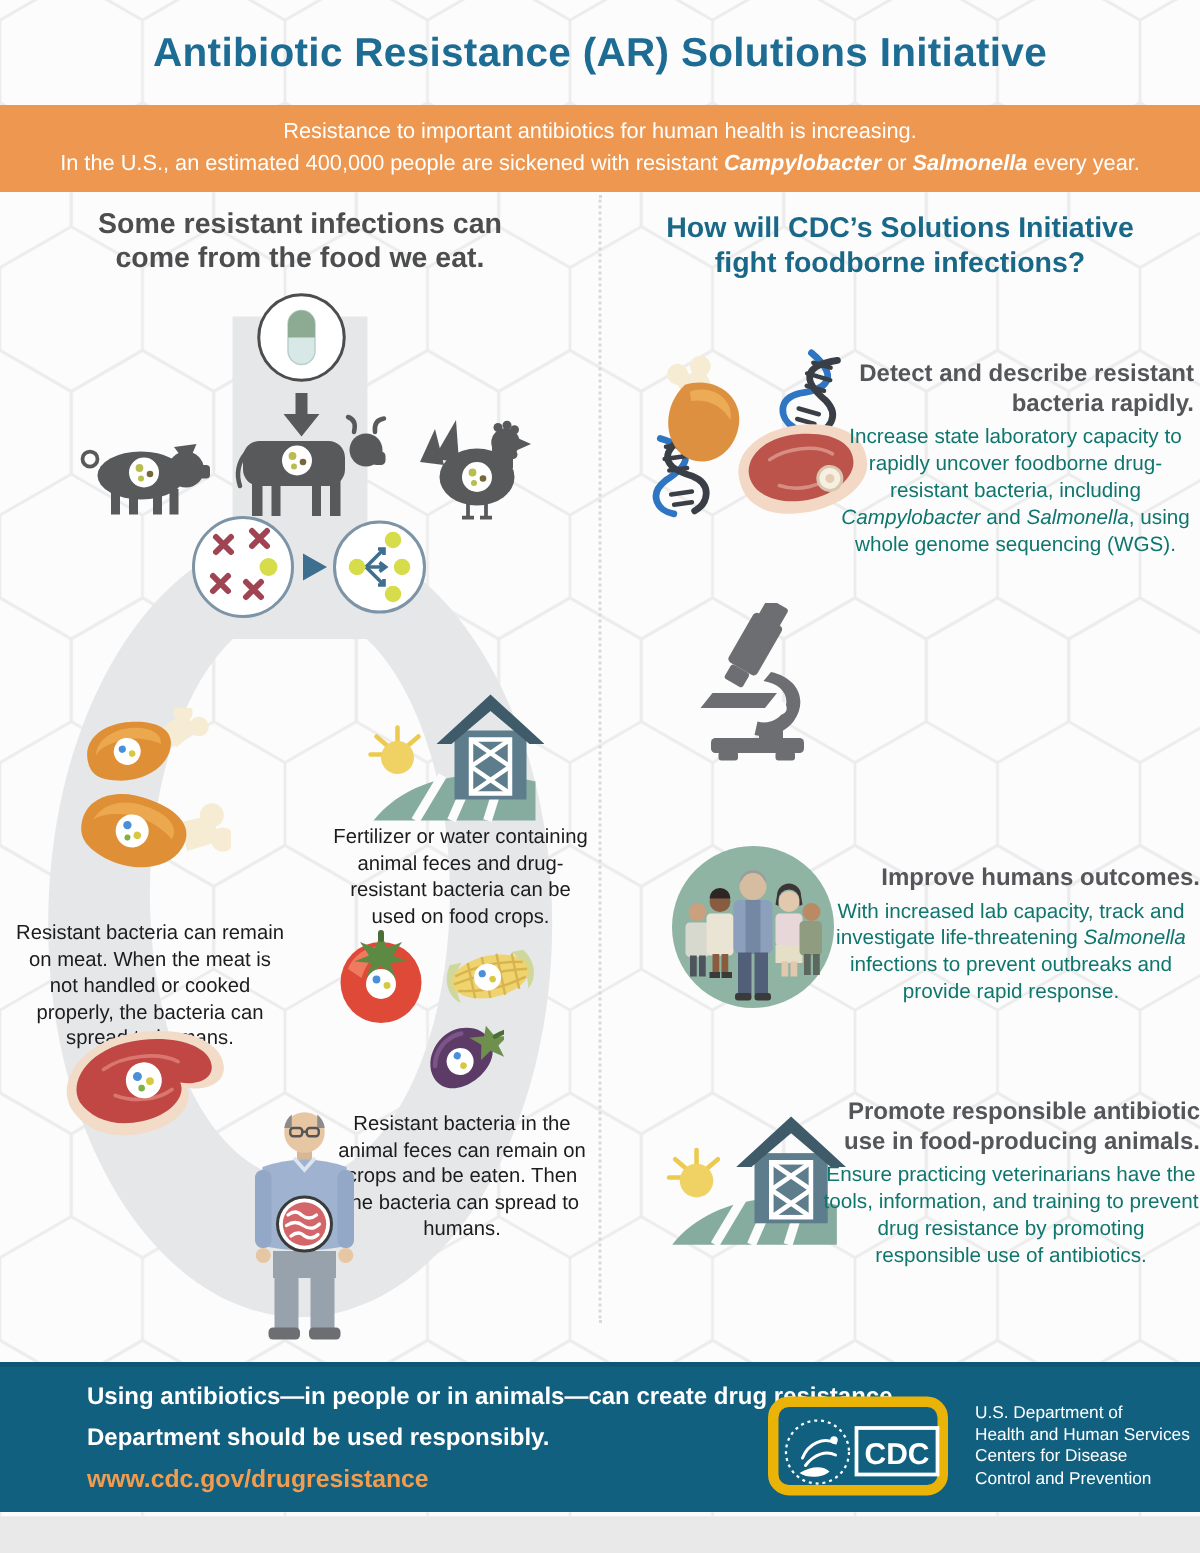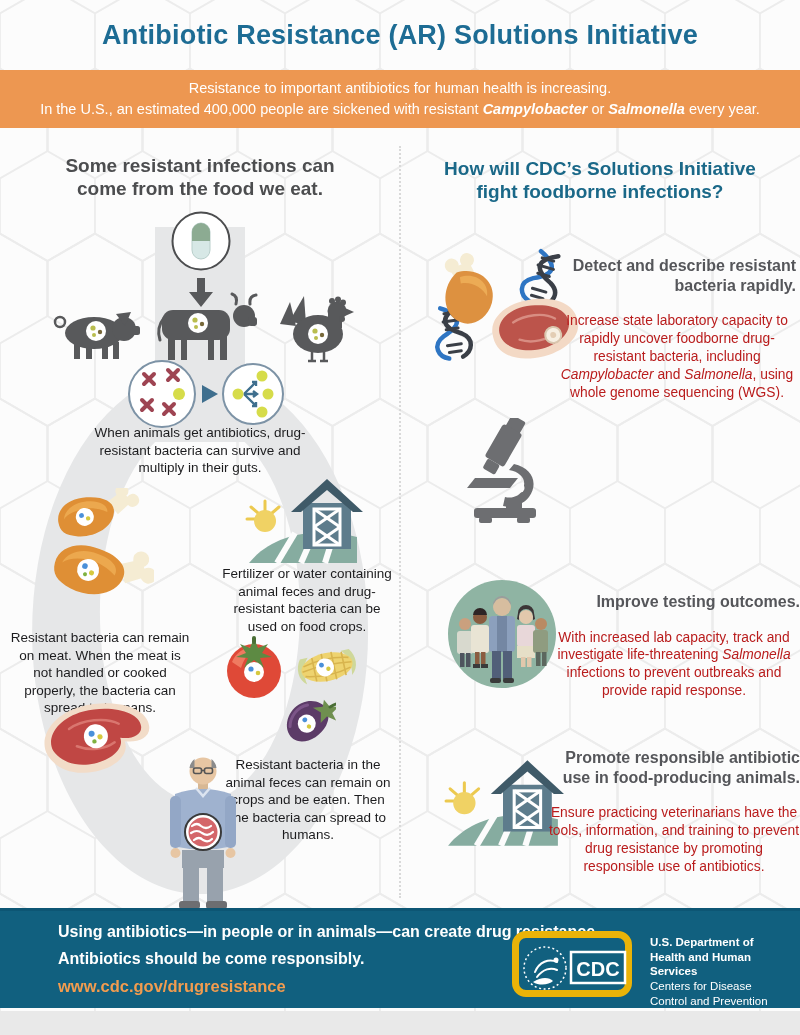--- a/index.html
+++ b/index.html
@@ -15,40 +15,40 @@
 
   
   .banner{left:0;top:70px;width:800px;height:58px;background:var(--banner_orange);color:#fff;
           text-align:center;z-index:2;padding-top:10px}
   .banner .l1{font-size:14.5px}
   .banner .l2{font-size:14.5px;margin-top:5px}
   .bi{font-style:italic;font-weight:bold}
   .it{font-style:italic}
 
   
-  .main{left:0;top:132px;width:800px;height:780px;z-index:1}
+  .main{left:0;top:116px;width:800px;height:780px;z-index:1}
   .col-divider{left:399px;top:14px;height:752px;border-left:2px dotted #d9d9d9}
   .leftcol{left:0;top:0;width:400px;height:780px}
   .rightcol{left:400px;top:0;width:400px;height:780px}
 
   h2{font-size:19px;font-weight:bold;text-align:center;line-height:1.22}
   .left-h{color:#4c4d4f}
   .right-h{color:var(--heading_teal)}
   .caption{font-size:13.5px;color:#1c1c1e;text-align:center;line-height:1.3;font-weight:500}
   .sec-title{font-size:16px;font-weight:bold;color:#55565a;text-align:right;line-height:1.22}
-  .sec-body{font-size:13.8px;color:#b91c1c;text-align:center;line-height:1.3;margin-top:17px}
+  .sec-body{font-size:13.8px;color:#0f766e;text-align:center;line-height:1.3;margin-top:3px}
 
   
   .footer{left:0;top:908px;width:800px;height:100px;background:var(--footer_teal);z-index:3;border-top:3px solid #0d5674}
   .f-lines{position:absolute;left:58px;top:13px;color:#fff}
   .f-lines .fl{font-size:16px;font-weight:bold;line-height:1;margin-bottom:11px}
   .f-url{color:var(--url_orange);font-size:16.5px;font-weight:bold;line-height:1;cursor:pointer}
   .logo{position:absolute;left:512px;top:20px;width:120px;height:66px;border:7px solid #eab308;border-radius:14px}
   .hhs{position:absolute;left:650px;top:24px;color:#fff;font-size:11.5px;line-height:1.28}
-  .hhs .b{font-weight:bold}
+  .hhs .b{font-weight:normal}
   .doc-code{position:absolute;right:12px;top:1013px;font-size:8px;color:#c6c6c6;z-index:2;letter-spacing:.5px}
 </style>
 </head>
 <body>
 
 <div class="page">
 
   <svg class="abs" style="left:0;top:0;z-index:0" width="800" height="1035">
     <defs>
       <pattern id="hex" width="95" height="165" patternUnits="userSpaceOnUse">
@@ -167,21 +167,20 @@
           <path d="M118,36 l12,-12 m-4,0 l4,0 0,4"></path>
           <path d="M118,36 l13,0 m-4,-3 l4,3 -4,3"></path>
           <path d="M118,36 l12,12 m-4,0 l4,0 0,-4"></path>
         </g>
         <circle cx="112" cy="36" r="5.5" fill="#d6dc4a"></circle>
         <circle cx="136" cy="18" r="5.5" fill="#d6dc4a"></circle>
         <circle cx="142" cy="36" r="5.5" fill="#d6dc4a"></circle>
         <circle cx="136" cy="54" r="5.5" fill="#d6dc4a"></circle>
       </svg>
 
-      <p class="abs caption" style="left:80px;top:292px;width:240px">When animals get antibiotics, drug-resistant bacteria can survive and multiply in their guts.</p>
 
       <svg class="abs" style="left:52px;top:356px" width="88" height="58" viewBox="0 0 88 58">
         <g transform="rotate(-10 44 29)">
           <path d="M58,16 L74,8 L82,20 L66,30 Z" fill="#f5ecd3"></path>
           <circle cx="74" cy="8" r="6.5" fill="#f5ecd3"></circle>
             <circle cx="83" cy="19" r="6.5" fill="#f5ecd3"></circle>
           <path d="M6,28 C6,13 22,6 38,8 C56,10 66,18 62,29 C58,42 40,49 23,45 C10,42 6,37 6,28 Z" fill="#df8f35"></path>
           <path d="M12,26 C14,16 26,11 38,12 C50,13 58,19 56,26 C50,22 40,18 30,19 C22,20 15,22 12,26 Z" fill="#eca84e"></path>
           <circle cx="33" cy="27" r="9" fill="#fff"></circle>
           <circle cx="30" cy="25" r="2.4" fill="#4a90d9"></circle>
@@ -423,21 +422,21 @@
           <g transform="translate(87,40)">
             <circle cx="8" cy="6" r="6" fill="#b98a63"></circle>
               <rect x="0" y="12" width="15" height="23" rx="3" fill="#8f9c80"></rect>
             <rect x="3" y="34" width="4.5" height="14" fill="#5c675e"></rect>
               <rect x="9" y="34" width="4.5" height="14" fill="#5c675e"></rect>
           </g>
         </g>
       </svg>
 
       <div class="abs" style="left:148px;top:460px;width:252px">
-        <h3 class="sec-title">Improve testing outcomes.</h3>
+        <h3 class="sec-title">Improve humans outcomes.</h3>
         <p class="sec-body"><span>With increased lab capacity, track and investigate life-threatening </span><span class="it">Salmonella</span><span> infections to prevent outbreaks and provide rapid response.</span><span class="it"></span><span></span></p>
       </div>
 
       <svg class="abs" style="left:42px;top:616px" width="122" height="102" viewBox="0 0 120 100">
         <g stroke="#ecc94f" stroke-width="3" stroke-linecap="round">
           <line x1="22" y1="52" x2="22" y2="34"></line>
             <line x1="22" y1="52" x2="8" y2="40"></line>
           <line x1="22" y1="52" x2="4" y2="52"></line>
             <line x1="22" y1="52" x2="36" y2="40"></line>
         </g>
@@ -462,21 +461,21 @@
       <div class="abs" style="left:148px;top:616px;width:252px">
         <h3 class="sec-title">Promote responsible antibiotic use in food-producing animals.</h3>
         <p class="sec-body"><span>Ensure practicing veterinarians have the tools, information, and training to prevent drug resistance by promoting responsible use of antibiotics.</span><span class="it"></span><span></span><span class="it"></span><span></span></p>
       </div>
     </section>
   </div>
 
   <footer class="abs footer">
     <div class="f-lines">
       <div class="fl">Using antibiotics—in people or in animals—can create drug resistance.</div>
-      <div class="fl">Antibiotics should be come responsibly.</div>
+      <div class="fl">Department should be used responsibly.</div>
       <div class="f-url">www.cdc.gov/drugresistance</div>
     </div>
 
     <div class="logo">
       <svg width="114" height="60" viewBox="0 0 114 60">
         <circle cx="26" cy="30" r="21" fill="none" stroke="#fff" stroke-width="1.5" stroke-dasharray="2 2.6"></circle>
         <g>
           <path d="M16,34 C20,24 30,20 38,24 M18,39 C24,31 32,29 38,32" stroke="#fff" stroke-width="2" fill="none" stroke-linecap="round"></path>
           <circle cx="37" cy="22" r="2.5" fill="#fff"></circle>
           <path d="M14,44 C22,39 30,39 34,43 C30,47 20,48 14,44 Z" fill="#fff"></path>

